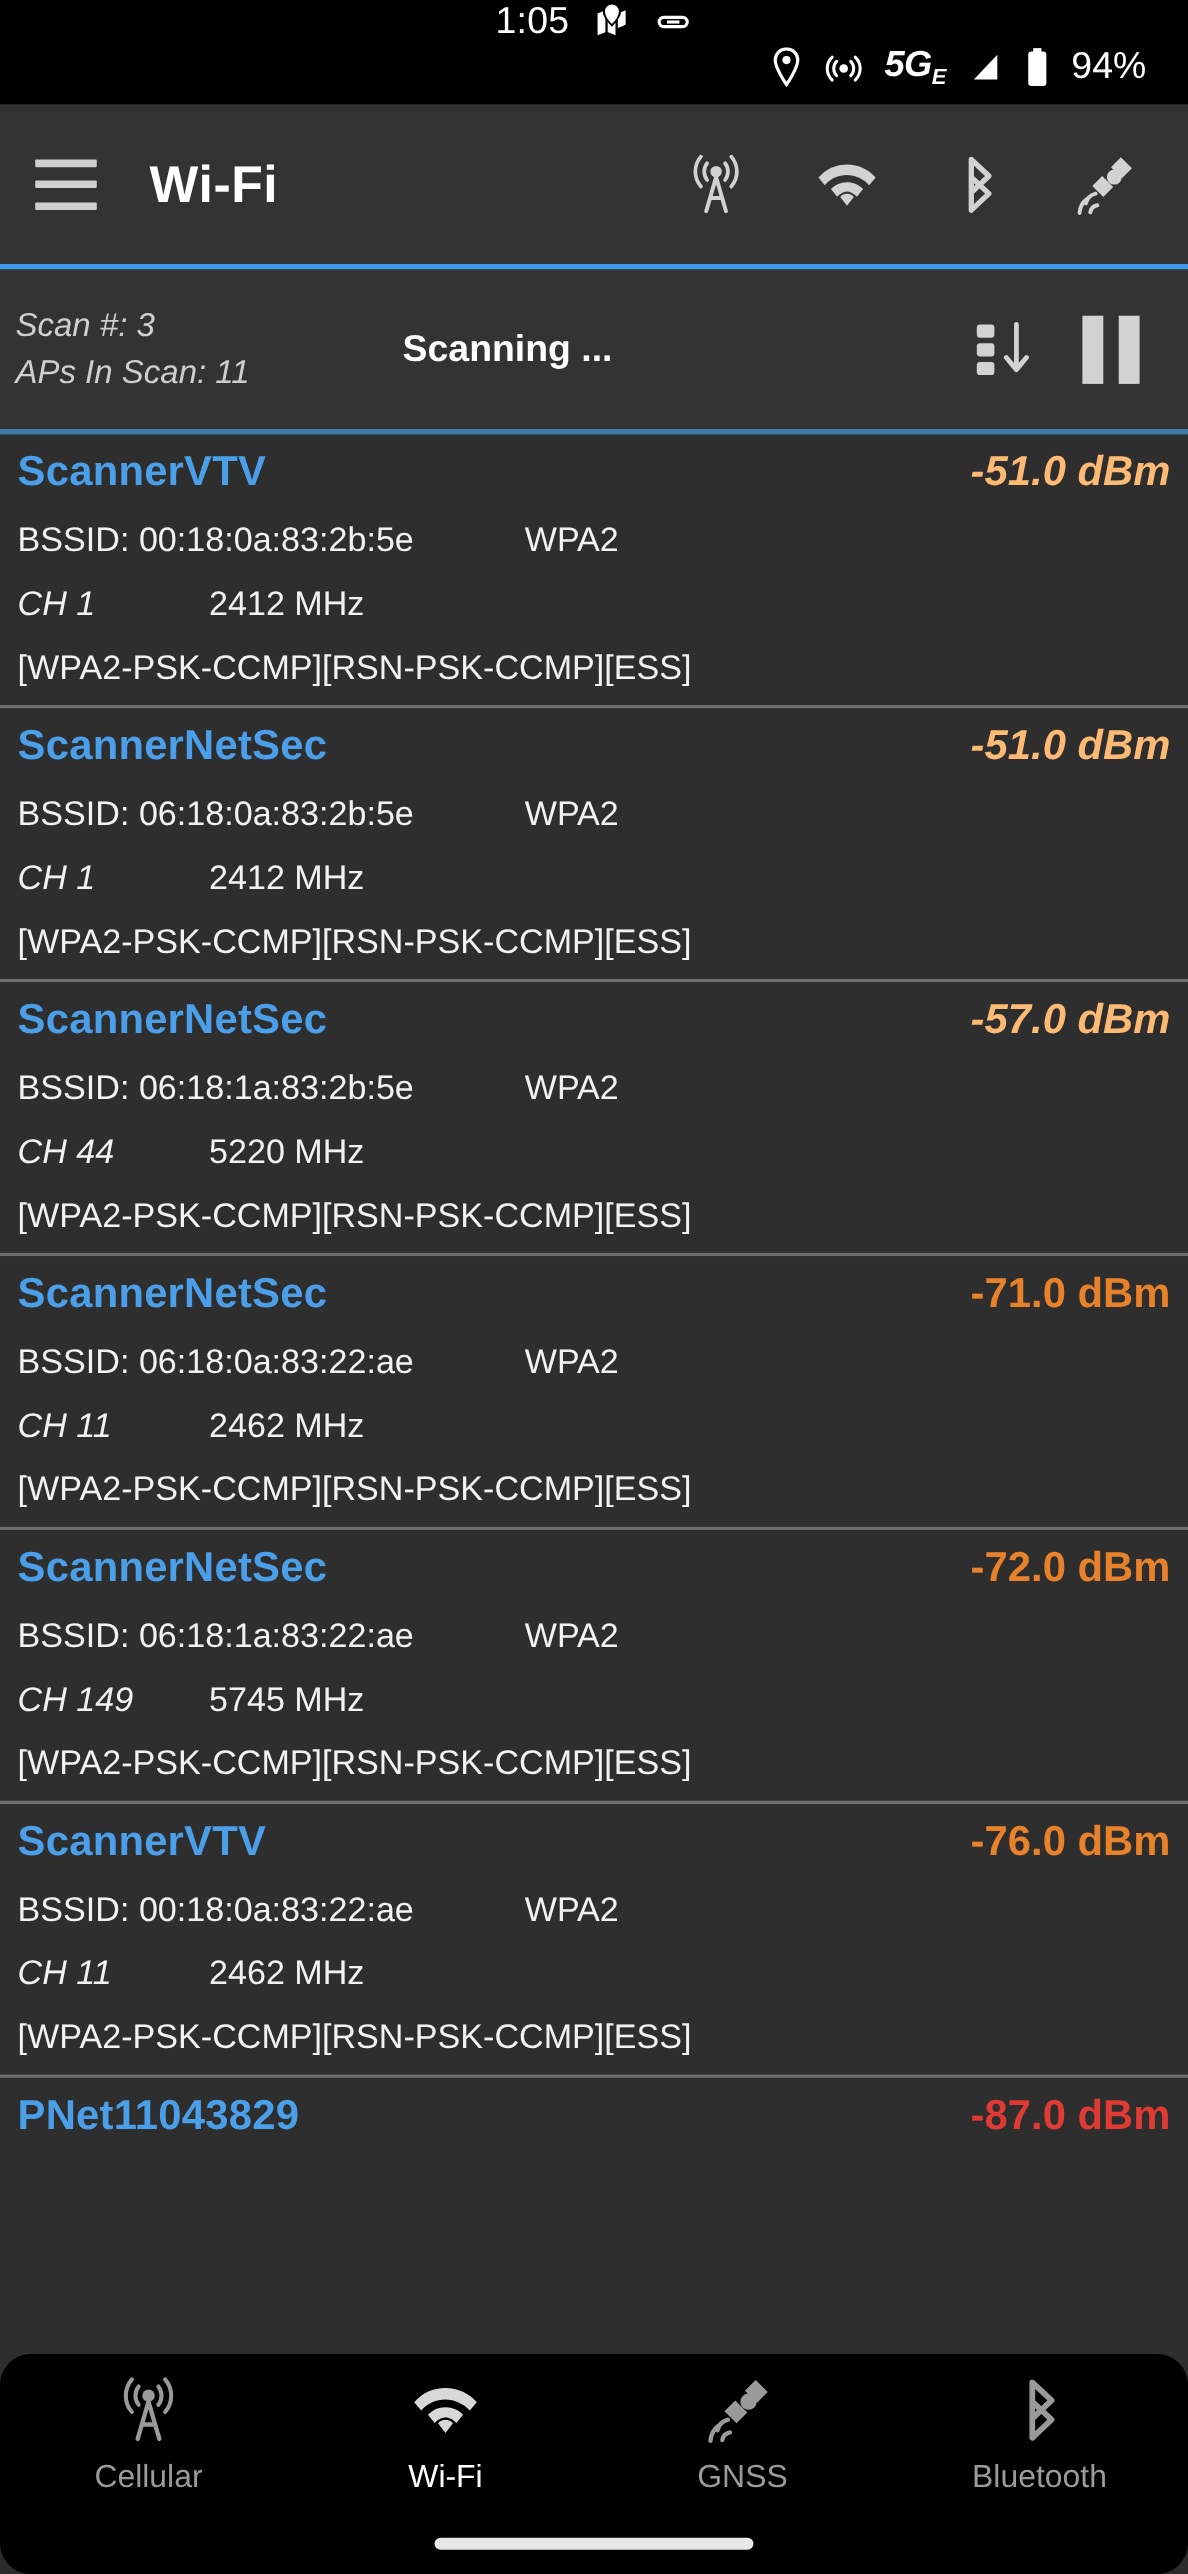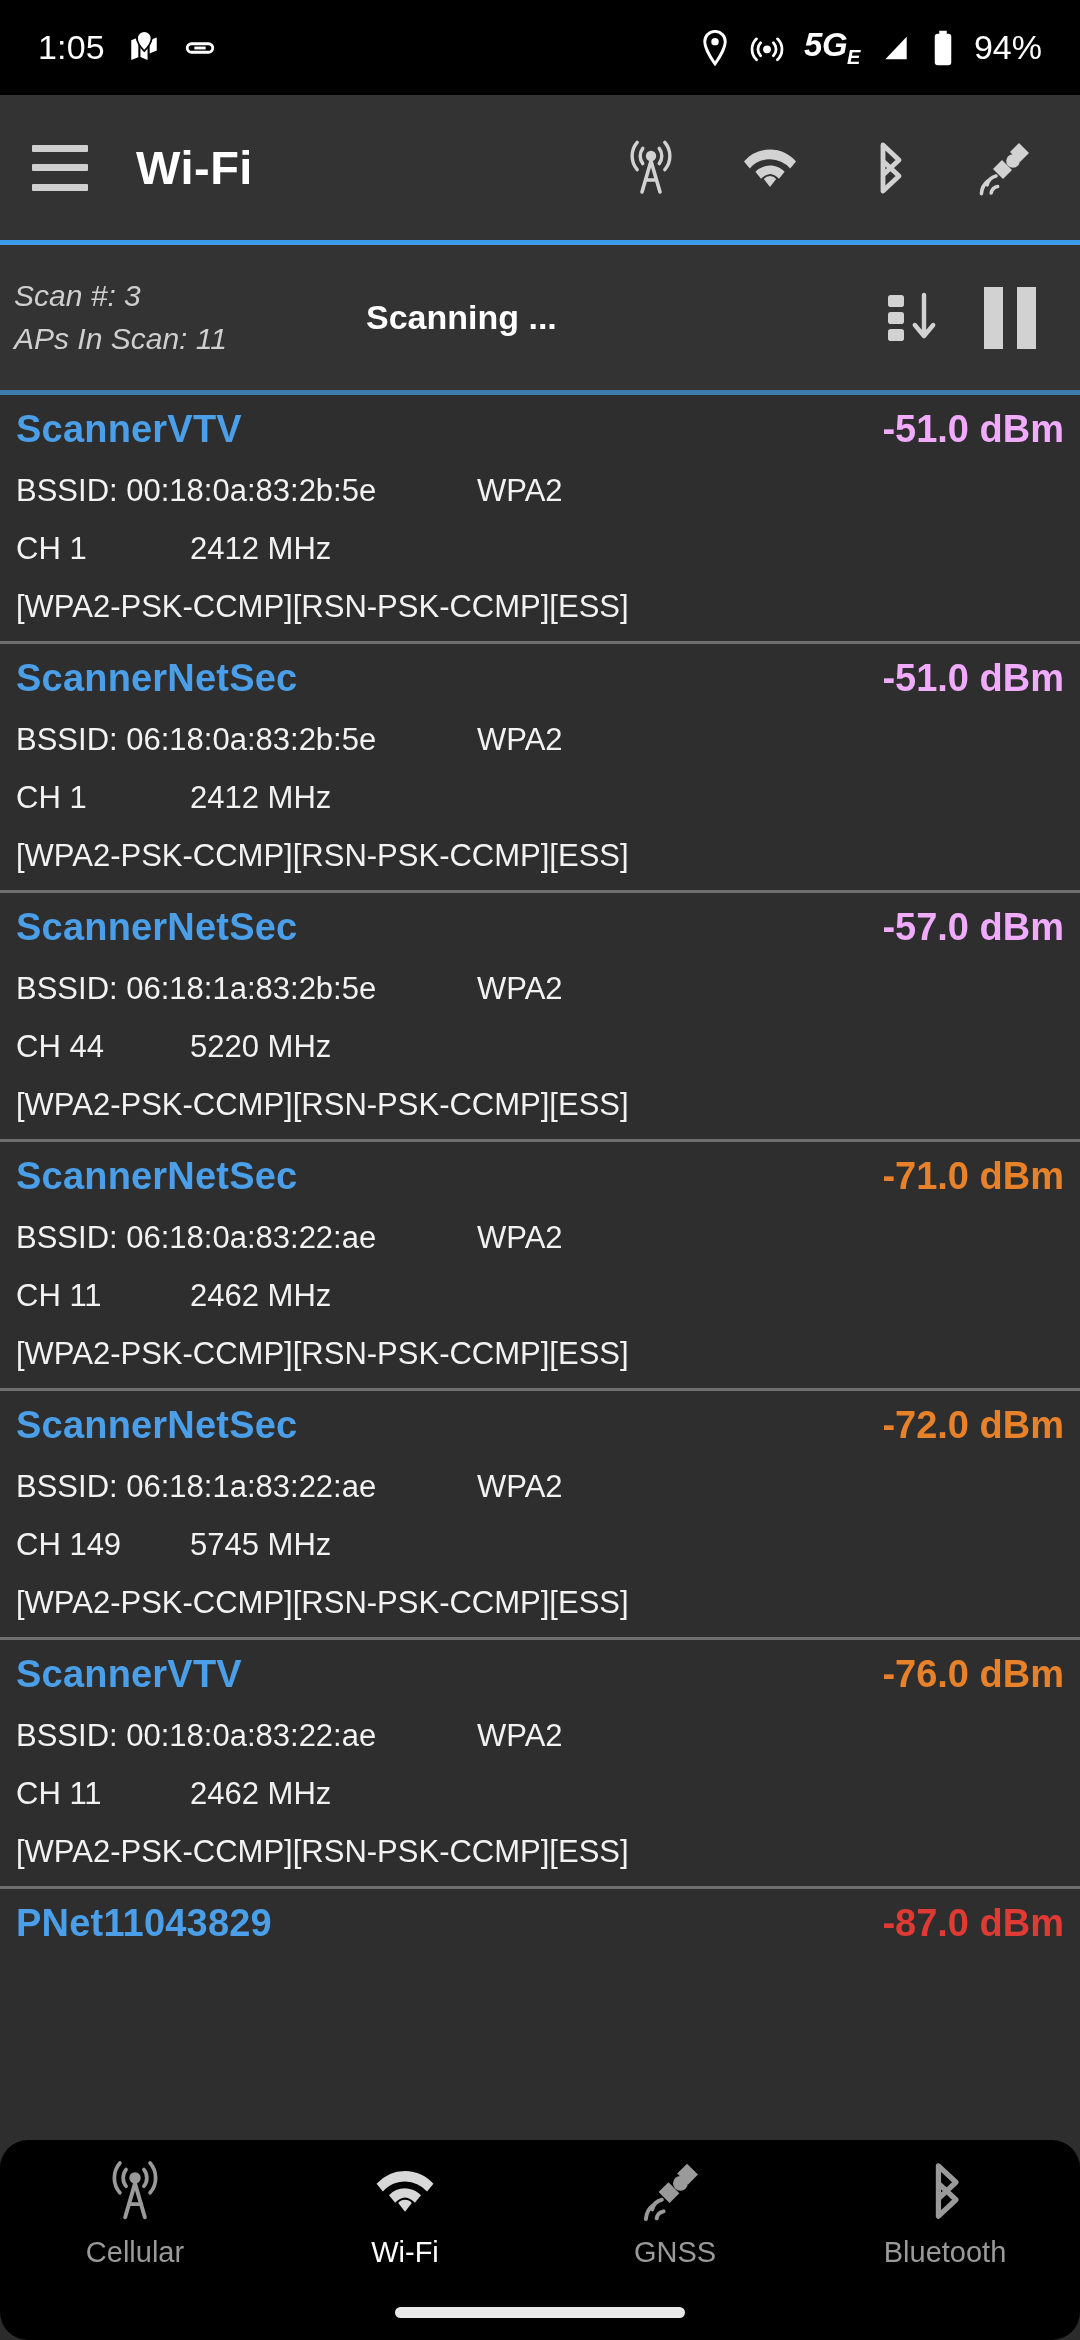--- a/index.html
+++ b/index.html
@@ -7,21 +7,21 @@
     width:1080px; height:2340px;
     background:#000;
     font-family:"Liberation Sans", sans-serif;
     overflow:hidden;
   }
   #phone { position:relative; width:1080px; height:2340px; background:#2b2b2b; }
 
   
   .statusbar{
     height:95px; background:#000; color:#fff;
-    display:flex; align-items:center; padding:0 38px;
+    display:flex; align-items:center; padding:0 38px;flex-direction:column;
   }
   .sb-left{ display:flex; align-items:center; gap:22px; }
   .sb-right{ display:flex; align-items:center; gap:20px; margin-left:auto; }
   .sb-time{ font-size:34px; font-weight:400; letter-spacing:.2px; }
   .sb-batt{ font-size:34px; font-weight:400; }
   .sb-5g{ font-size:33px; font-weight:bold; font-style:italic; letter-spacing:-.5px;}
   .sb-5g sub{ font-size:20px; font-style:italic; }
   .ico{ display:inline-flex; align-items:center; justify-content:center; }
 
   
@@ -53,27 +53,27 @@
   
   .aplist{ background:#2e2e2e; height:1765px; overflow:hidden; }
   .ap{
     padding:13px 16px 16px 16px;
     border-bottom:3px solid #6e6e6e;
     background:#2e2e2e;
   }
   .ap-head{ display:flex; align-items:center; }
   .ap-ssid{ font-size:38px; font-weight:bold; color:#4a9fe8; letter-spacing:.2px;}
   .ap-dbm{ margin-left:auto; font-size:38px; font-weight:bold; }
-  .lvl-good{ color:#f0abfc; }
+  .lvl-good{ color:#fdba74;font-style:italic; }
   .lvl-mid { color:#e8822a; }
   .lvl-bad { color:#e03a34; }
   .ap-row{ display:flex; color:#f2f2f2; font-size:31px; margin-top:22px;gap:16px; }
   .ap-bssid{ width:445px; }
   .ap-sec{ }
-  .ap-ch{ width:158px; }
+  .ap-ch{ width:158px;font-style:italic; }
   .ap-freq{ }
   .ap-caps{ color:#f2f2f2; font-size:31px; margin-top:22px; }
   .ap.truncated{ border-bottom:none; padding-bottom:0; }
 
   
   .bottomnav{
     position:absolute; left:0; bottom:0; width:1080px; height:200px;
     background:#000; display:flex; align-items:flex-start; padding-top:16px;border-radius:28px;
   }
   .nav-item{ flex:1; display:flex; flex-direction:column; align-items:center; gap:10px; }

